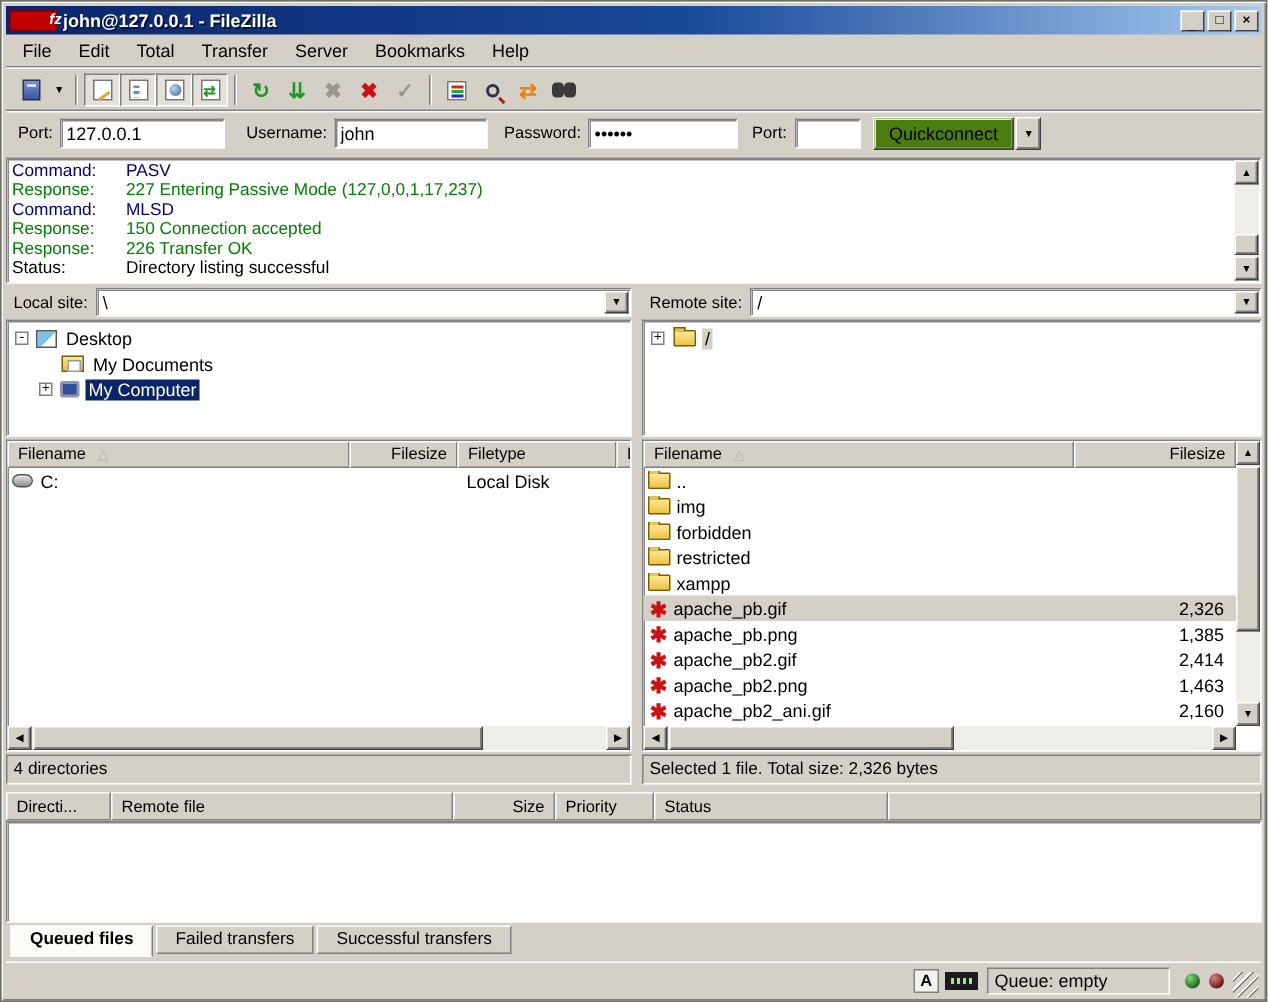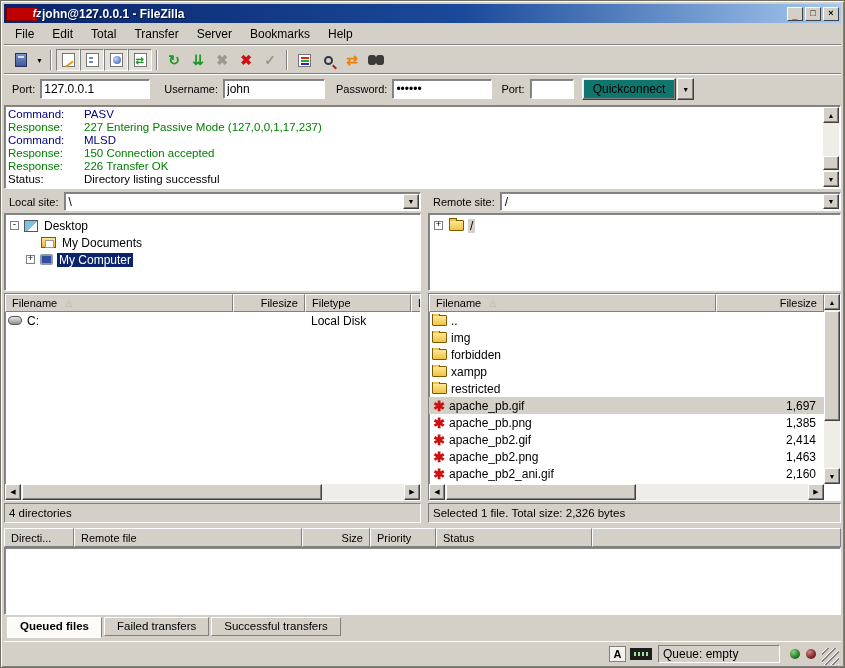--- a/index.html
+++ b/index.html
@@ -74,21 +74,21 @@
   .ic-binoc::before, .ic-binoc::after { content:""; position:absolute; top:0; width:8px; height:10px;
     background: #3a3a3a; border-radius: 3px; }
   .ic-binoc::before { left: 0; } .ic-binoc::after { right: 0; }
   
   .quickconnect { position: absolute; top: 74px; left: 3px; right: 3px; height: 28px;
     display: flex; align-items: center; padding-left: 8px; }
   .qc-label { margin-right: 5px; }
   .field { height: 20px; background: #fff; border: 1px solid; border-color: #808080 #fff #fff #808080;
     box-shadow: inset 1px 1px 0 #404040a0; font-family: "Liberation Sans", sans-serif;
     font-size: 12px; padding: 0 3px; outline: none; }
-  .qc-btn { height: 22px; margin-left: 8px; padding: 0 10px; background: #0f766e;
+  .qc-btn { height: 22px; margin-left: 8px; padding: 0 10px; background: #4d7c0f;
     border: 1px solid; border-color: #fff #404040 #404040 #fff;
     box-shadow: inset -1px -1px 0 #808080, inset 1px 1px 0 #ece9e2;
     font-size: 12px; cursor: default; }
   .qc-dd { width: 17px; height: 22px; background: #d4d0c8; margin-left: 1px;
     border: 1px solid; border-color: #fff #404040 #404040 #fff;
     box-shadow: inset -1px -1px 0 #808080; display: flex; align-items: center; justify-content: center; }
   
   .log { position: absolute; top: 104px; left: 3px; right: 3px; height: 84px;
     background: #fff; border: 1px solid; border-color: #808080 #fff #fff #808080;
     box-shadow: inset 1px 1px 0 #404040a0; padding: 2px 18px 2px 3px; overflow: hidden; }
@@ -446,37 +446,37 @@
           <div class="lrow">
             <span class="cell" style="width:287px">
                 <span class="ico ico-folder"></span>
                 <span>forbidden</span>
               </span>
             <span class="cell right" style="flex:1"></span>
           </div>
           <div class="lrow">
             <span class="cell" style="width:287px">
                 <span class="ico ico-folder"></span>
+                <span>restricted</span>
+              </span>
+            <span class="cell right" style="flex:1"></span>
+          </div>
+          <div class="lrow">
+            <span class="cell" style="width:287px">
+                <span class="ico ico-folder"></span>
                 <span>xampp</span>
-              </span>
-            <span class="cell right" style="flex:1"></span>
-          </div>
-          <div class="lrow">
-            <span class="cell" style="width:287px">
-                <span class="ico ico-folder"></span>
-                <span>restricted</span>
               </span>
             <span class="cell right" style="flex:1"></span>
           </div>
           <div class="lrow selected">
             <span class="cell" style="width:287px">
                 <span class="ico ico-file">✱</span>
                 <span>apache_pb.gif</span>
               </span>
-            <span class="cell right" style="flex:1">1,697</span>
+            <span class="cell right" style="flex:1">2,326</span>
           </div>
           <div class="lrow">
             <span class="cell" style="width:287px">
                 <span class="ico ico-file">✱</span>
                 <span>apache_pb.png</span>
               </span>
             <span class="cell right" style="flex:1">1,385</span>
           </div>
           <div class="lrow">
             <span class="cell" style="width:287px">

